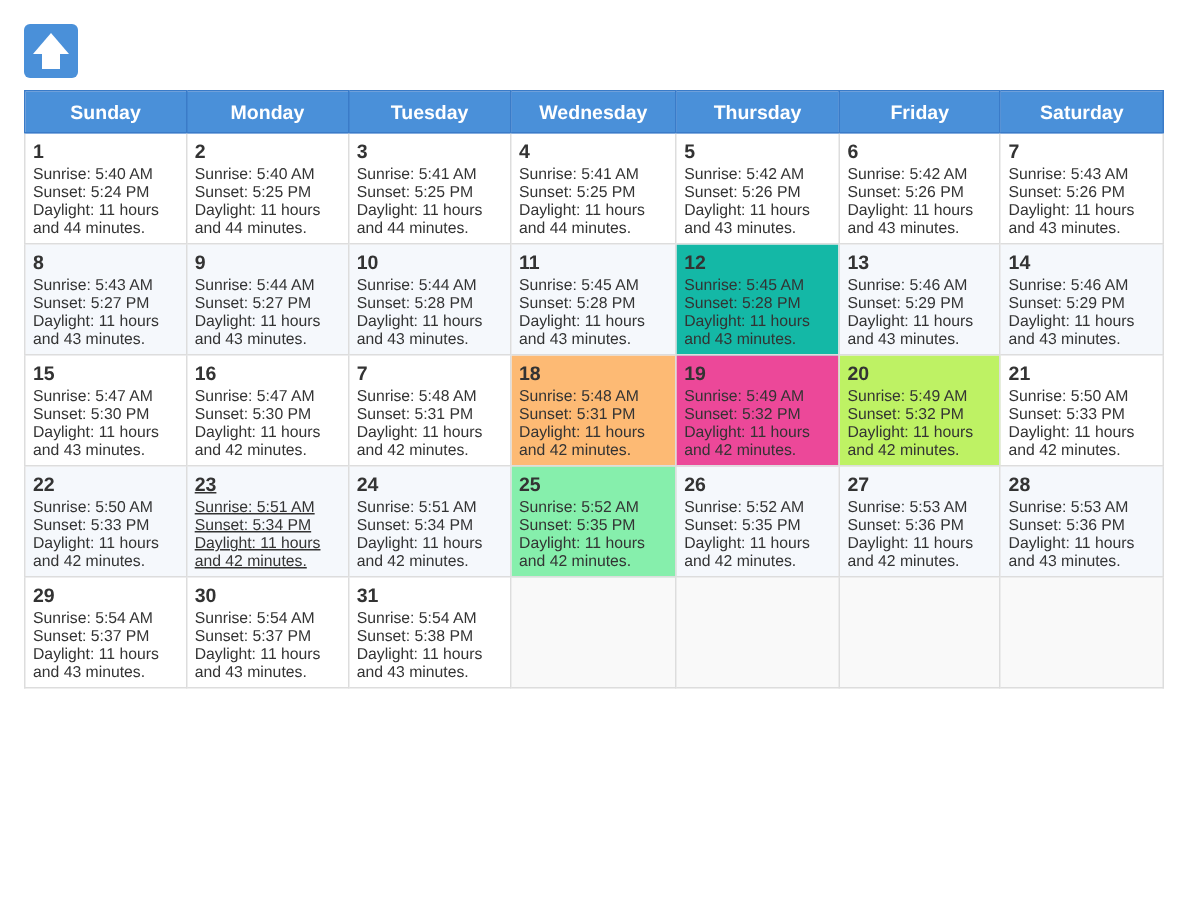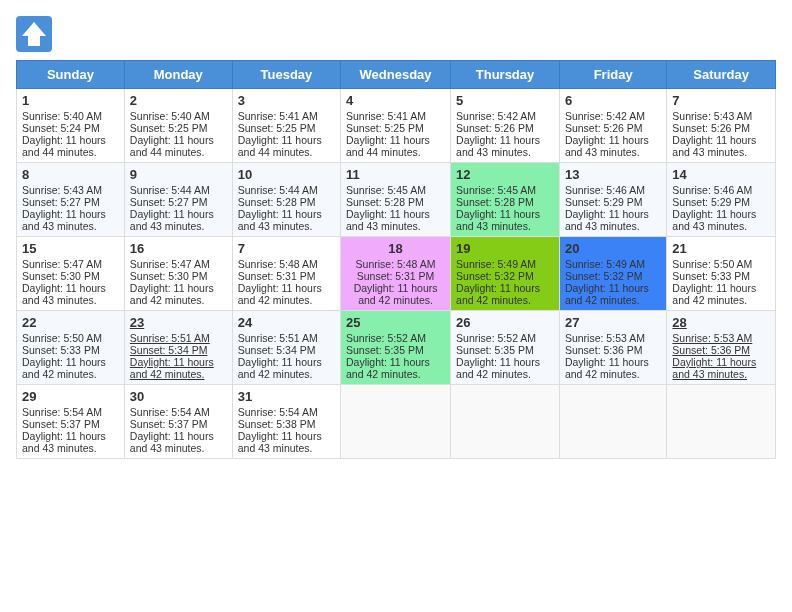--- a/index.html
+++ b/index.html
@@ -149,21 +149,21 @@
           <span>Sunrise: 5:44 AM<br>Sunset: 5:27 PM<br>Daylight: 11 hours and 43 minutes.</span>
         </td>
         <td style="background: rgb(245, 248, 252); margin-top: 20px;">
           <span class="day-num">10</span>
           <span>Sunrise: 5:44 AM<br>Sunset: 5:28 PM<br>Daylight: 11 hours and 43 minutes.</span>
         </td>
         <td style="background: rgb(245, 248, 252);">
           <span class="day-num">11</span>
           <span>Sunrise: 5:45 AM<br>Sunset: 5:28 PM<br>Daylight: 11 hours and 43 minutes.</span>
         </td>
-        <td style="background: #86efac;">
+        <td style="background: #14b8a6;">
           <span class="day-num">12</span>
           <span>Sunrise: 5:45 AM<br>Sunset: 5:28 PM<br>Daylight: 11 hours and 43 minutes.</span>
         </td>
         <td style="background: rgb(245, 248, 252);">
           <span class="day-num">13</span>
           <span>Sunrise: 5:46 AM<br>Sunset: 5:29 PM<br>Daylight: 11 hours and 43 minutes.</span>
         </td>
         <td style="background: rgb(245, 248, 252); margin-top: 24px;">
           <span class="day-num">14</span>
           <span>Sunrise: 5:46 AM<br>Sunset: 5:29 PM<br>Daylight: 11 hours and 43 minutes.</span>
@@ -175,29 +175,29 @@
           <span>Sunrise: 5:47 AM<br>Sunset: 5:30 PM<br>Daylight: 11 hours and 43 minutes.</span>
         </td>
         <td style="background: rgb(255, 255, 255);">
           <span class="day-num">16</span>
           <span>Sunrise: 5:47 AM<br>Sunset: 5:30 PM<br>Daylight: 11 hours and 42 minutes.</span>
         </td>
         <td style="background: rgb(255, 255, 255);">
           <span class="day-num">7</span>
           <span>Sunrise: 5:48 AM<br>Sunset: 5:31 PM<br>Daylight: 11 hours and 42 minutes.</span>
         </td>
-        <td style="background: #f0abfc; text-align: center;">
+        <td style="background: #fdba74;">
           <span class="day-num">18</span>
           <span>Sunrise: 5:48 AM<br>Sunset: 5:31 PM<br>Daylight: 11 hours and 42 minutes.</span>
         </td>
-        <td style="background: #84cc16; margin-left: 28px;">
+        <td style="background: #ec4899; margin-left: 28px;">
           <span class="day-num">19</span>
           <span>Sunrise: 5:49 AM<br>Sunset: 5:32 PM<br>Daylight: 11 hours and 42 minutes.</span>
         </td>
-        <td style="background: #3b82f6;">
+        <td style="background: #bef264;">
           <span class="day-num">20</span>
           <span>Sunrise: 5:49 AM<br>Sunset: 5:32 PM<br>Daylight: 11 hours and 42 minutes.</span>
         </td>
         <td style="background: rgb(255, 255, 255);">
           <span class="day-num">21</span>
           <span>Sunrise: 5:50 AM<br>Sunset: 5:33 PM<br>Daylight: 11 hours and 42 minutes.</span>
         </td>
       </tr>
       <tr>
         <td style="background: rgb(245, 248, 252);">
@@ -217,21 +217,21 @@
           <span>Sunrise: 5:52 AM<br>Sunset: 5:35 PM<br>Daylight: 11 hours and 42 minutes.</span>
         </td>
         <td style="background: rgb(245, 248, 252);">
           <span class="day-num">26</span>
           <span>Sunrise: 5:52 AM<br>Sunset: 5:35 PM<br>Daylight: 11 hours and 42 minutes.</span>
         </td>
         <td style="background: rgb(245, 248, 252);">
           <span class="day-num">27</span>
           <span>Sunrise: 5:53 AM<br>Sunset: 5:36 PM<br>Daylight: 11 hours and 42 minutes.</span>
         </td>
-        <td style="background: rgb(245, 248, 252); text-decoration: underline;">
+        <td style="background: rgb(245, 248, 252);">
           <span class="day-num">28</span>
           <span>Sunrise: 5:53 AM<br>Sunset: 5:36 PM<br>Daylight: 11 hours and 43 minutes.</span>
         </td>
       </tr>
       <tr>
         <td style="background: rgb(255, 255, 255);">
           <span class="day-num">29</span>
           <span>Sunrise: 5:54 AM<br>Sunset: 5:37 PM<br>Daylight: 11 hours and 43 minutes.</span>
         </td>
         <td style="background: rgb(255, 255, 255);">

